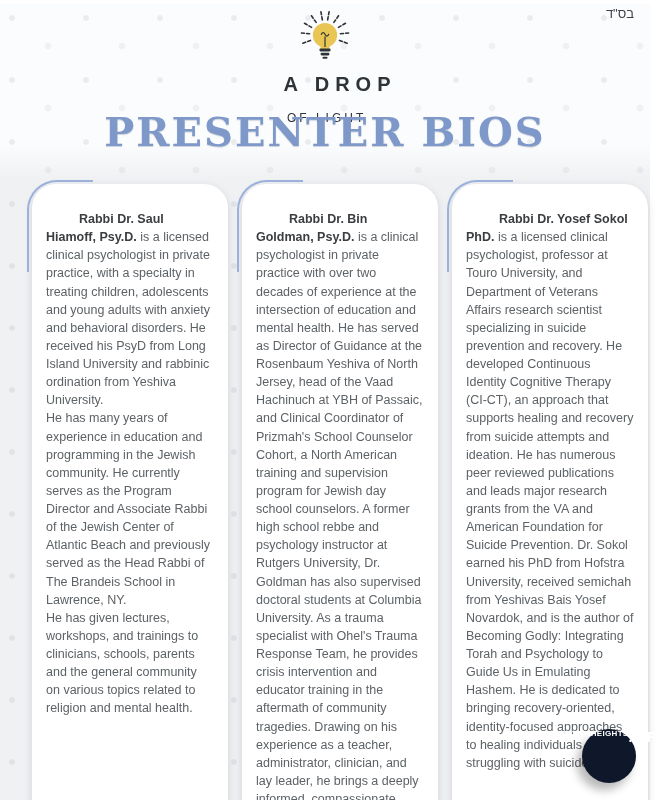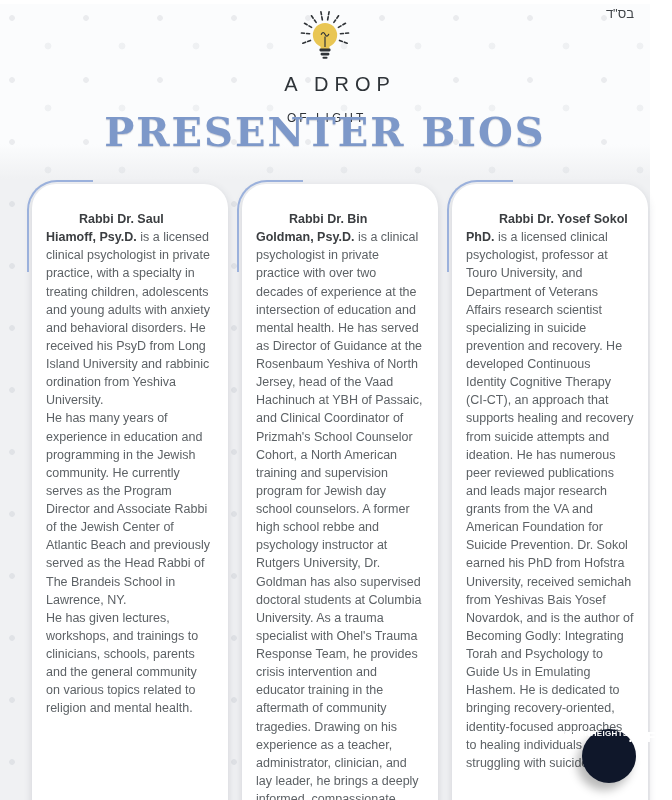--- a/index.html
+++ b/index.html
@@ -14,21 +14,21 @@
       radial-gradient(circle at 12px 14px, rgba(145,153,163,0.16) 2.5px, transparent 3.2px),
       radial-gradient(circle at 48px 42px, rgba(145,153,163,0.11) 3px, transparent 3.8px),
       linear-gradient(#fbfcfd 0px, #fbfcfd 140px, #f0f1f3 175px);
     background-size: 74px 62px, 74px 62px, 100% 100%;
   }
 
   .bsd { position: absolute; top: 2px; right: 16px; font-size: 13px; color: #3f4347; }
 
   .logo-block { position: absolute; top: 6px; left: 0; width: 100%; text-align: center; }
   .logo-block svg { display: block; margin: 0 auto; }
-  .wordmark { font-size: 20px; font-weight: normal; letter-spacing: 6px; color: #2e3338; margin-top: 1px; text-indent: 6px; margin-left: 24px; }
+  .wordmark { font-size: 20px; font-weight: bold; letter-spacing: 6px; color: #2e3338; margin-top: 1px; text-indent: 6px; margin-left: 24px; }
   .tagline  { font-size: 12px; font-weight: normal; letter-spacing: 3px; color: #2e3338; margin-top: 15px; text-indent: 3px; }
 
   .main-title {
     position: absolute; top: 104px; left: 0; width: 100%; text-align: center;
     font-family: "DejaVu Serif", "Liberation Serif", serif;
     font-weight: bold; font-size: 40px; letter-spacing: 2px; color: #7d98c9;
     text-shadow: 0 1px 1px rgba(70,80,110,0.25);
   }
 
   .cards { position: absolute; top: 180px; left: 32px; display: flex; gap: 14px; }

